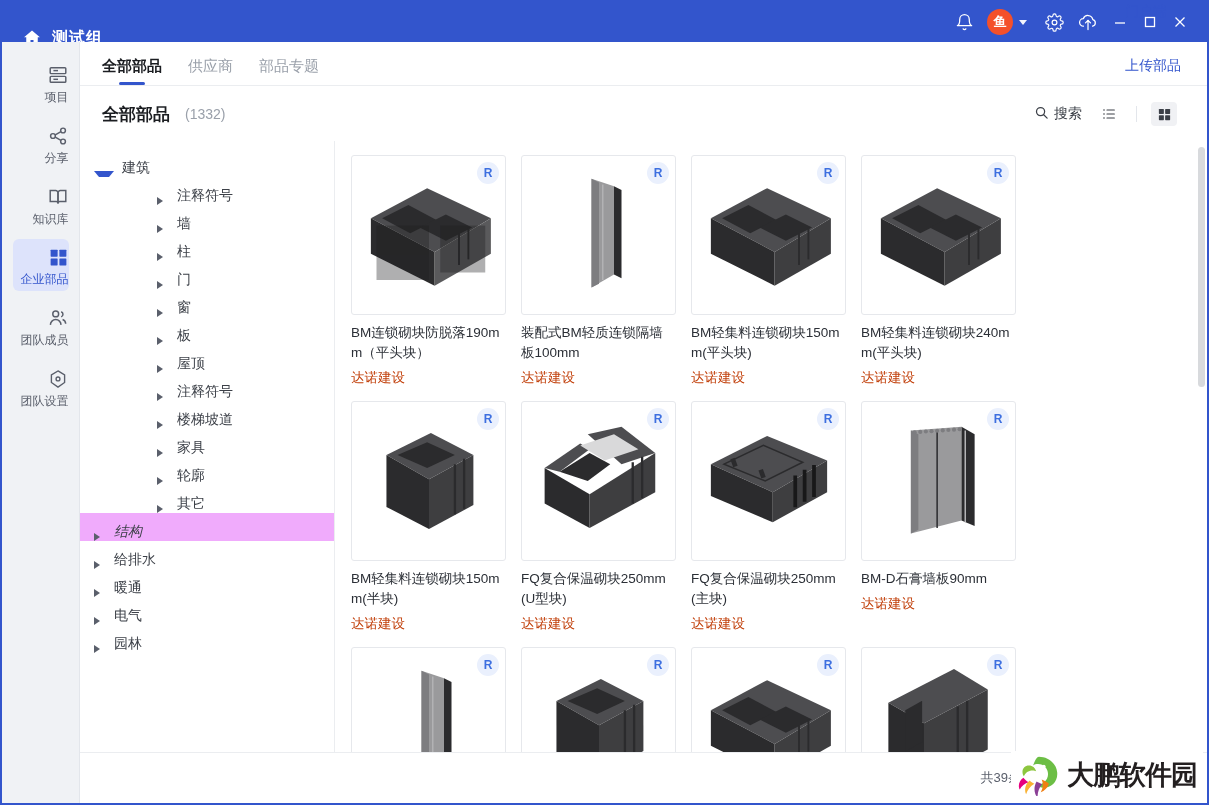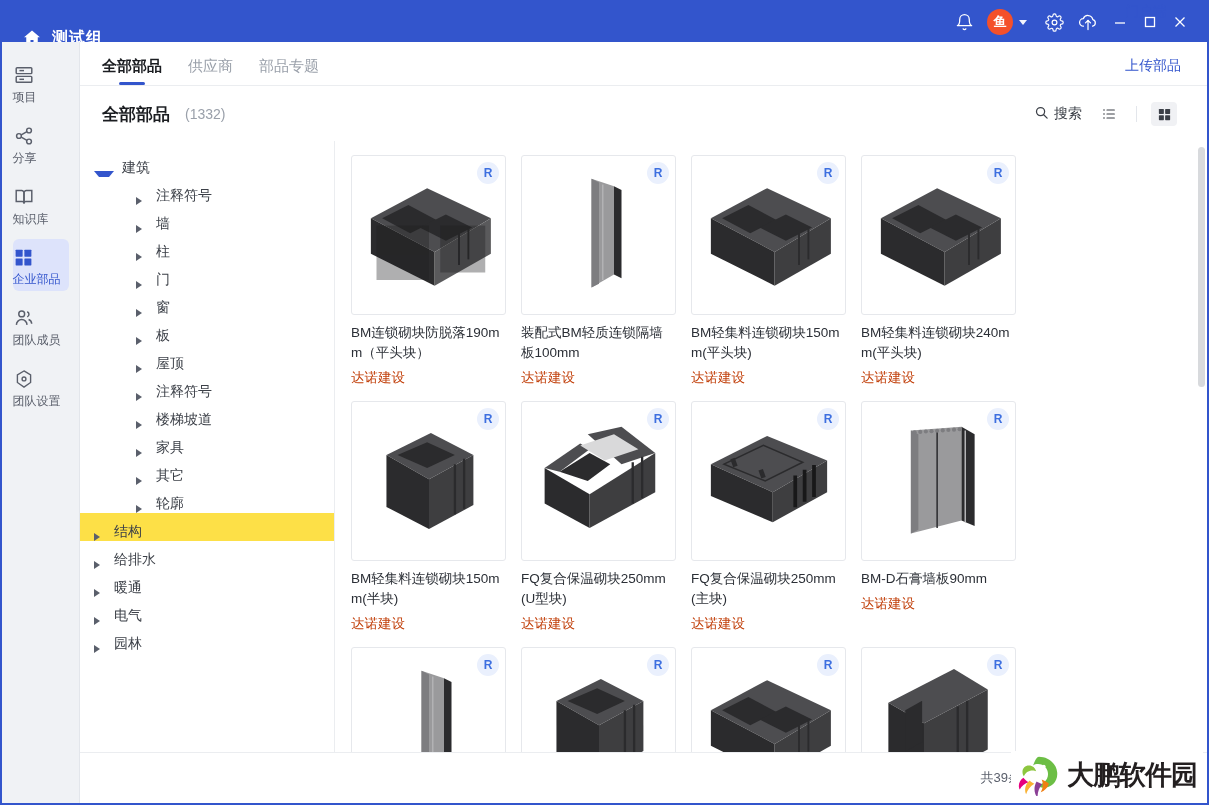--- a/index.html
+++ b/index.html
@@ -42,21 +42,21 @@
   }
   .wbtn{width:30px;height:34px;display:flex;align-items:center;justify-content:center;cursor:pointer;}
   
   .rail{
     position:absolute;left:0;top:40px;width:78px;bottom:0;
     background:#f0f2f5;border-right:1px solid #e3e6eb;
     padding-top:14px;box-sizing:border-box;
   }
   .rail-item{
     width:56px;margin:0 auto 8px auto;padding:8px 0 6px 0;border-radius:6px;
-    display:flex;flex-direction:column;align-items:flex-start;gap:5px;cursor:pointer;
+    display:flex;flex-direction:column;align-items:flex-end;gap:5px;cursor:pointer;
     color:#5a5f6b;
   }
   .rail-item .lbl{font-size:12px;line-height:1;white-space:nowrap;}
   .rail-item.active{background:#dde3fb;color:#3355cc;}
   .rail-item svg{display:block;}
   
   .main{
     position:absolute;left:78px;top:40px;right:0;bottom:0;background:#ffffff;
   }
   .tabsbar{
@@ -90,22 +90,22 @@
   
   .tree{
     width:255px;flex:0 0 255px;border-right:1px solid #ebedf0;
     padding-top:8px;box-sizing:border-box;overflow:hidden;
   }
   .tnode{
     height:28px;display:flex;align-items:flex-end;gap:8px;cursor:pointer;
     font-size:14px;color:#3c4048;padding-right:8px;
   }
   .tnode.lvl0{padding-left:14px;}
-  .tnode.lvl1{padding-left:56px;}
-  .tnode.hl{background:#fde047;}
+  .tnode.lvl1{padding-left:56px;margin-left:21px;}
+  .tnode.hl{background:#f0abfc;font-style:italic;}
   .arrow{
     width:0;height:0;border-top:4.5px solid transparent;border-bottom:4.5px solid transparent;
     border-left:6px solid #5a5f6b;flex:0 0 6px;
   }
   .arrow.open{
     border-left:5px solid transparent;border-right:5px solid transparent;
     border-top:6px solid #3355cc;border-bottom:0;width:0;height:0;flex:0 0 10px;
     margin-top:2px;
   }
   
@@ -383,25 +383,25 @@
           <div class="tnode lvl1">
             <span class="arrow"></span>
             <span>楼梯坡道</span>
           </div>
           <div class="tnode lvl1">
             <span class="arrow"></span>
             <span>家具</span>
           </div>
           <div class="tnode lvl1">
             <span class="arrow"></span>
+            <span>轮廓</span>
+          </div>
+          <div class="tnode lvl1">
+            <span class="arrow"></span>
             <span>其它</span>
-          </div>
-          <div class="tnode lvl1">
-            <span class="arrow"></span>
-            <span>轮廓</span>
           </div>
           <div class="tnode lvl0 hl">
             <span class="arrow"></span>
             <span>结构</span>
           </div>
           <div class="tnode lvl0">
             <span class="arrow"></span>
             <span>给排水</span>
           </div>
           <div class="tnode lvl0">

